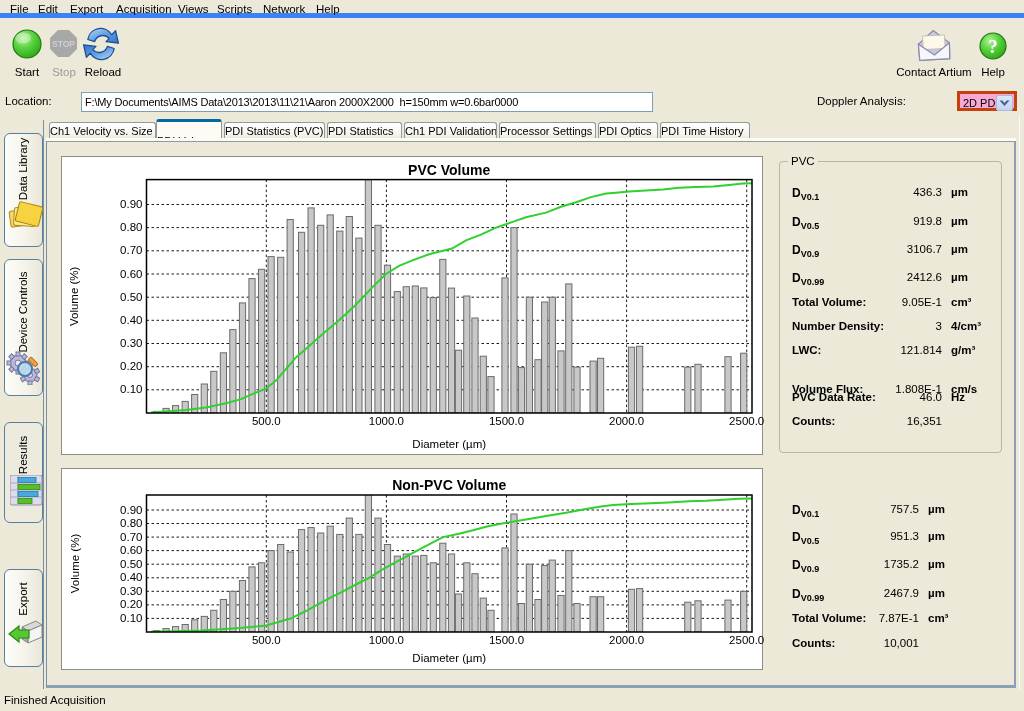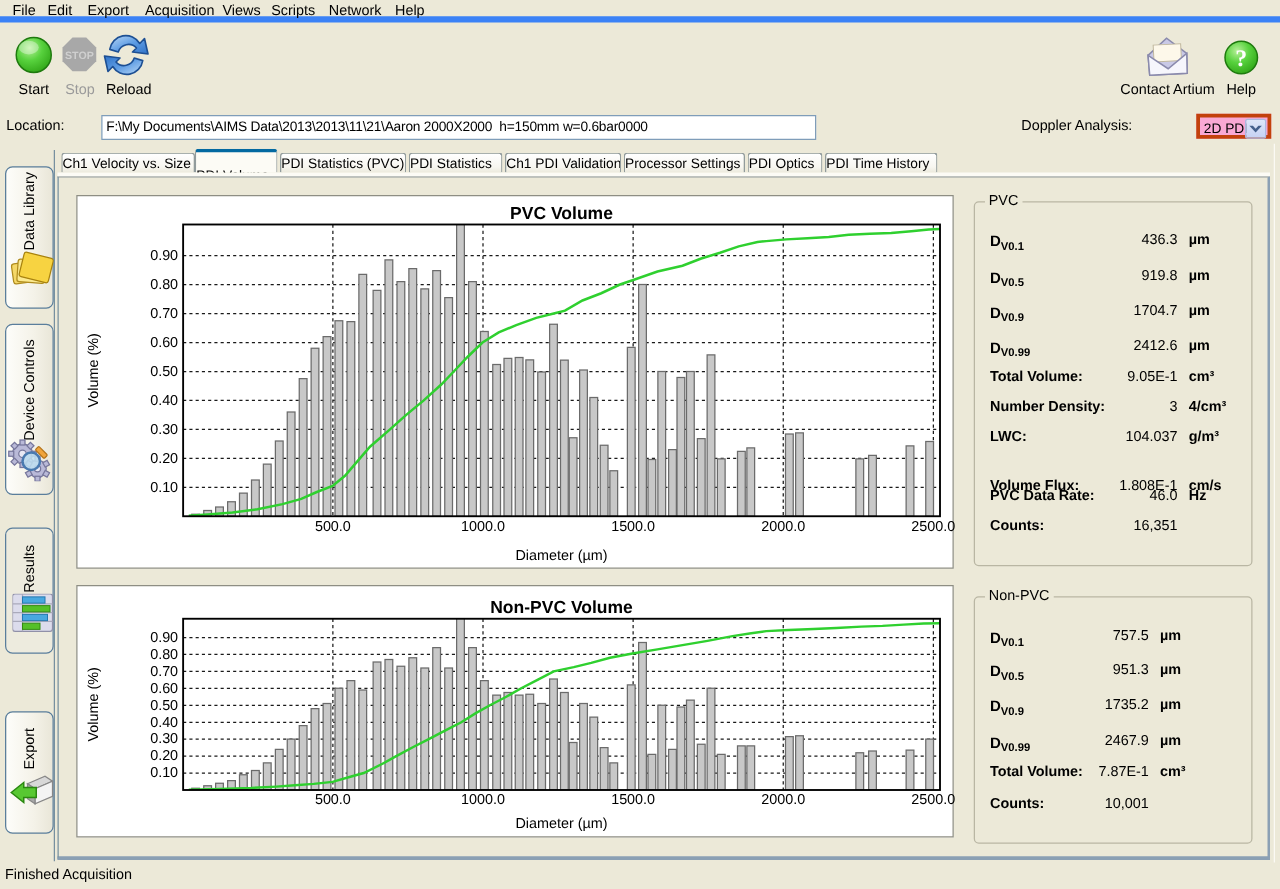--- a/index.html
+++ b/index.html
@@ -297,57 +297,54 @@
 </g>
 <rect x="84.5" y="26.0" width="605.5" height="137.0" fill="none" stroke="#000" stroke-width="1.5"></rect>
 <text x="387.2" y="21.0" text-anchor="middle" font-family="Liberation Sans, sans-serif" font-size="14" font-weight="bold" fill="#000">Non-PVC Volume</text>
 <text x="16.5" y="94.5" text-anchor="middle" font-family="Liberation Sans, sans-serif" font-size="11.5" fill="#000" transform="rotate(-90 16.5 94.5)">Volume (%)</text>
 <text x="387.2" y="193.0" text-anchor="middle" font-family="Liberation Sans, sans-serif" font-size="11.5" fill="#000">Diameter (µm)</text>
 </svg>
     </div>
   <div class="statbox" style="top:19px;height:292px">
       <span class="cap">PVC</span>
     </div>
-  <div class="statbox" style="top:335px;height:198px">
-      <span class="cap">Non-PVC</span>
-    </div>
   <div style="position:absolute;left:732px;top:0;width:223px;height:547px">
       <div class="srow" style="top:44px">
         <span class="slab"><span class="b" style="font-size:12px">D</span><span class="sub">V0.1</span></span>
         <span class="sval" style="width:163px">436.3</span>
         <span class="sunit b" style="left:172px">µm</span>
       </div>
 <div class="srow" style="top:72.5px">
         <span class="slab"><span class="b" style="font-size:12px">D</span><span class="sub">V0.5</span></span>
         <span class="sval" style="width:163px">919.8</span>
         <span class="sunit b" style="left:172px">µm</span>
       </div>
 <div class="srow" style="top:101px">
         <span class="slab"><span class="b" style="font-size:12px">D</span><span class="sub">V0.9</span></span>
-        <span class="sval" style="width:163px">1704.7</span>
+        <span class="sval" style="width:163px">3106.7</span>
         <span class="sunit b" style="left:172px">µm</span>
       </div>
 <div class="srow" style="top:128.5px">
         <span class="slab"><span class="b" style="font-size:12px">D</span><span class="sub">V0.99</span></span>
         <span class="sval" style="width:163px">2412.6</span>
         <span class="sunit b" style="left:172px">µm</span>
       </div>
 <div class="srow" style="top:154px">
         <span class="slab"><span class="b">Total Volume:</span></span>
         <span class="sval" style="width:163px">9.05E-1</span>
         <span class="sunit b" style="left:172px">cm³</span>
       </div>
 <div class="srow" style="top:178px">
         <span class="slab"><span class="b">Number Density:</span></span>
         <span class="sval" style="width:163px">3</span>
         <span class="sunit b" style="left:172px">4/cm³</span>
       </div>
 <div class="srow" style="top:201.5px">
         <span class="slab"><span class="b">LWC:</span></span>
-        <span class="sval" style="width:163px">104.037</span>
+        <span class="sval" style="width:163px">121.814</span>
         <span class="sunit b" style="left:172px">g/m³</span>
       </div>
 <div class="srow" style="top:241px">
         <span class="slab"><span class="b">Volume Flux:</span></span>
         <span class="sval" style="width:163px">1.808E-1</span>
         <span class="sunit b" style="left:172px">cm/s</span>
       </div>
 <div class="srow" style="top:249px">
         <span class="slab"><span class="b">PVC Data Rate:</span></span>
         <span class="sval" style="width:163px">46.0</span>

